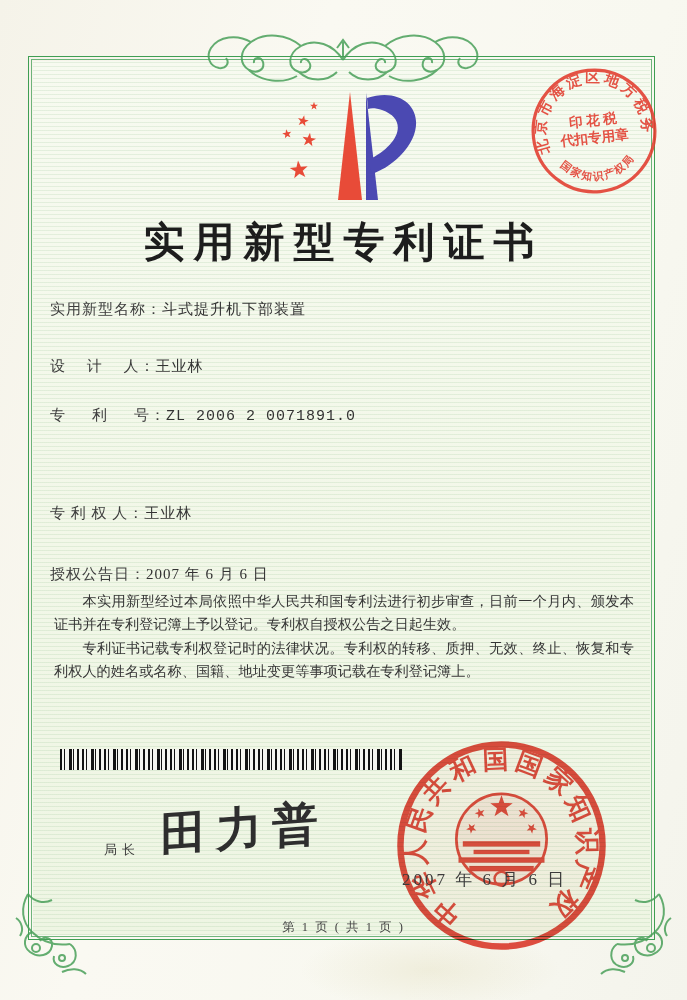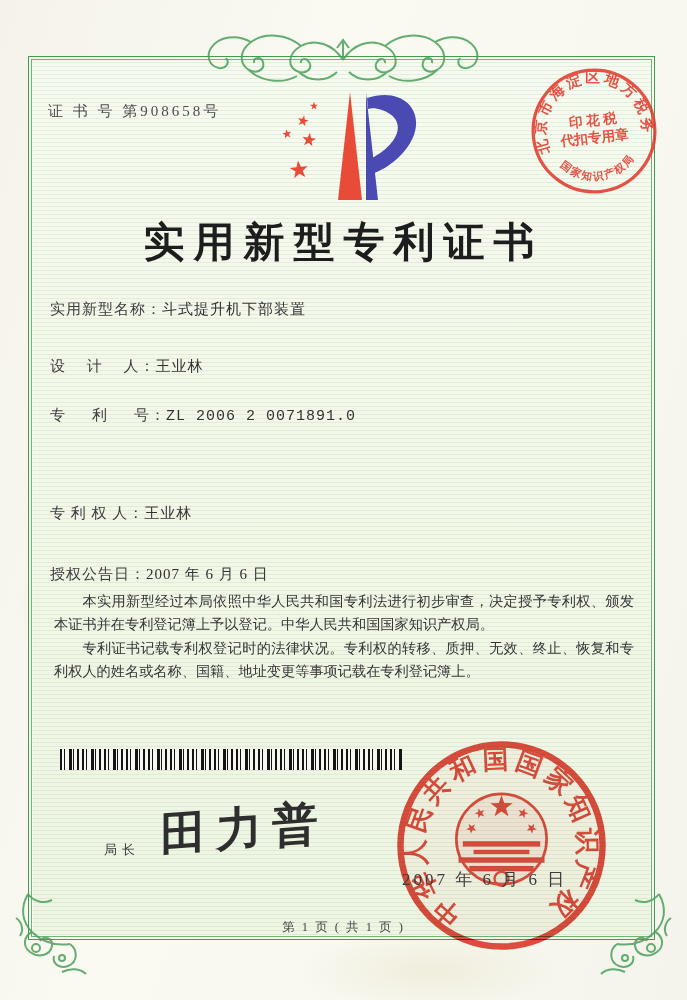--- a/index.html
+++ b/index.html
@@ -141,21 +141,20 @@
       <path d="M26,44 C18,48 16,58 24,64 C32,70 44,68 46,58 C47,50 38,47 34,53"></path>
       <path d="M64,56 C72,62 72,74 62,78 C54,81 46,76 48,68"></path>
       <path d="M22,6 C28,14 38,16 46,12"></path>
       <path d="M10,30 C16,34 18,42 14,48"></path>
       <path d="M56,84 C64,80 74,80 80,86"></path>
       <circle cx="30" cy="60" r="4"></circle>
       <circle cx="56" cy="70" r="3"></circle>
     </g>
   </svg>
 
-  <div class="cert-no">证 书 号 第908658号</div>
 
   <svg class="tax-stamp" viewBox="0 0 140 140">
     <circle cx="70" cy="70" r="60" fill="none" stroke="#e23c2e" stroke-width="3.2"></circle>
     <path id="taxTop" d="M 24.9 86.4 A 48 48 0 1 1 115.1 86.4" fill="none"></path>
     <text font-size="14.5" font-weight="bold" fill="#e23c2e" letter-spacing="3.2">
       <textPath href="#taxTop">北京市海淀区地方税务局</textPath>
     </text>
     <path id="taxBottom" d="M 33.2 100.9 A 48 48 0 0 0 106.8 100.9" fill="none"></path>
     <text font-size="10.5" font-weight="bold" fill="#e23c2e" letter-spacing="1.5">
       <textPath href="#taxBottom">国家知识产权局</textPath>
@@ -192,21 +191,21 @@
     <span class="flabel">专　 利 　号：</span><span class="fvalue">ZL 2006 2 0071891.0</span>
   </div>
   <div class="field f4">
     <span class="flabel">专 利 权 人：</span><span class="fvalue">王业林</span>
   </div>
   <div class="field f5">
     <span class="flabel">授权公告日：</span><span class="fvalue">2007 年 6 月 6 日</span>
   </div>
 
   <div class="body-text">
-    <p>本实用新型经过本局依照中华人民共和国专利法进行初步审查，决定授予专利权、颁发本证书并在专利登记簿上予以登记。中华人民共和国国家知识产权局。</p>
+    <p>本实用新型经过本局依照中华人民共和国专利法进行初步审查，日前一个月内、颁发本证书并在专利登记簿上予以登记。专利权自授权公告之日起生效。</p>
     <p>专利证书记载专利权登记时的法律状况。专利权的转移、质押、无效、终止、恢复和专利权人的姓名或名称、国籍、地址变更等事项记载在专利登记簿上。</p>
   </div>
 
   <div class="barcode"></div>
 
   <div class="sig-role">局长</div>
   <div class="sig-name">田力普</div>
 
   <svg class="official-seal" viewBox="0 0 200 200">
     <circle cx="100" cy="100" r="94" fill="rgba(226,60,46,0.04)" stroke="#e23c2e" stroke-width="6"></circle>

